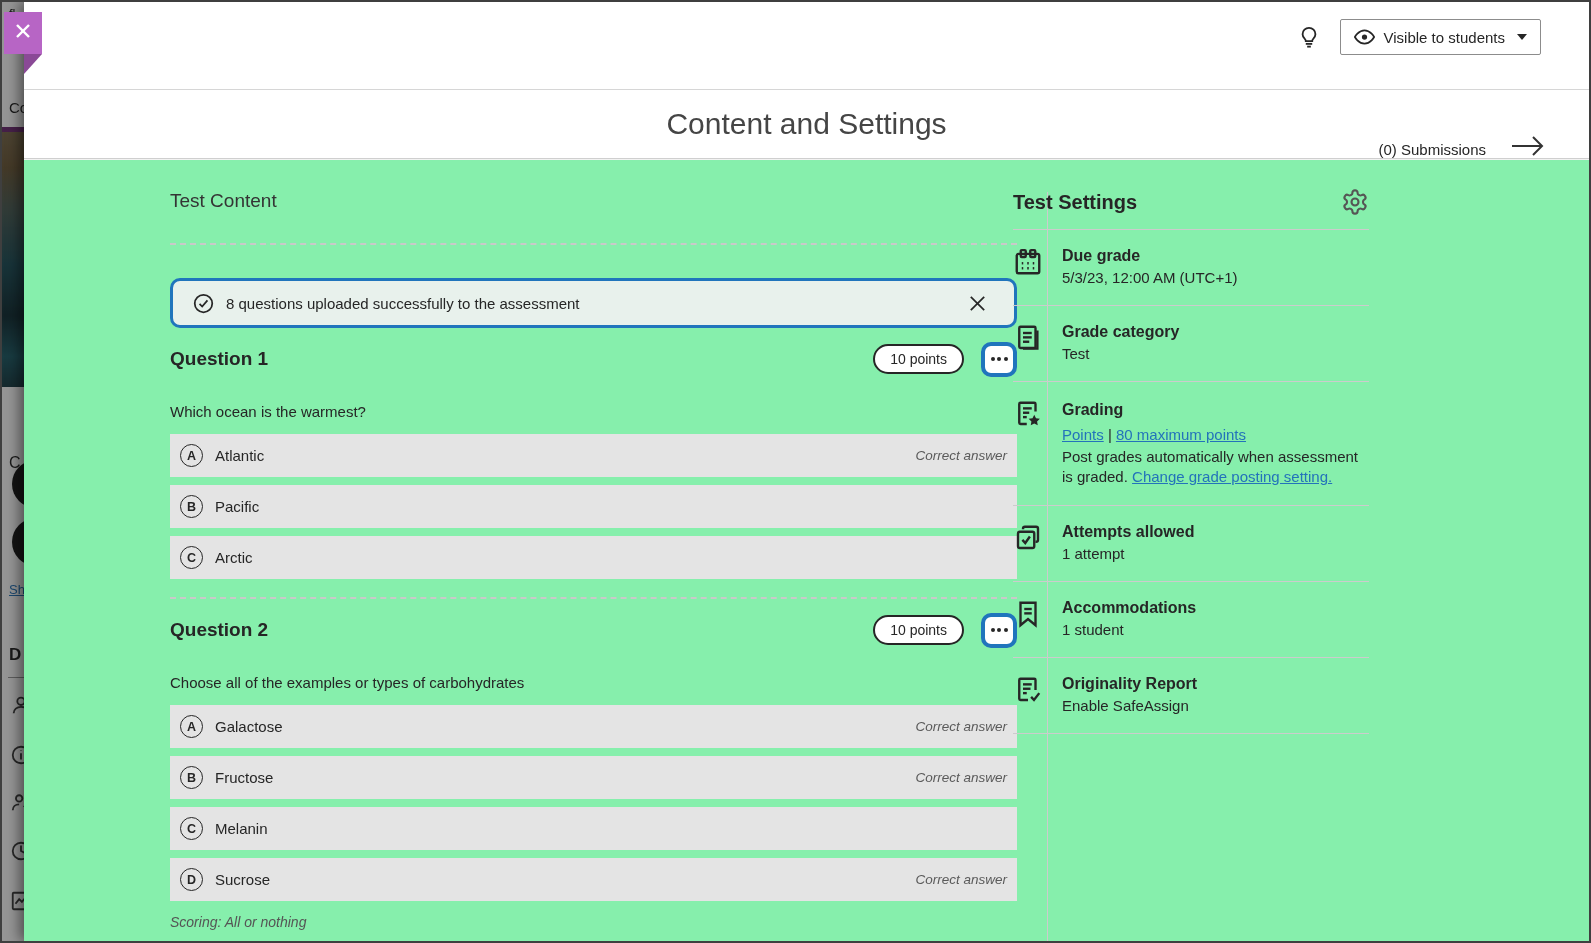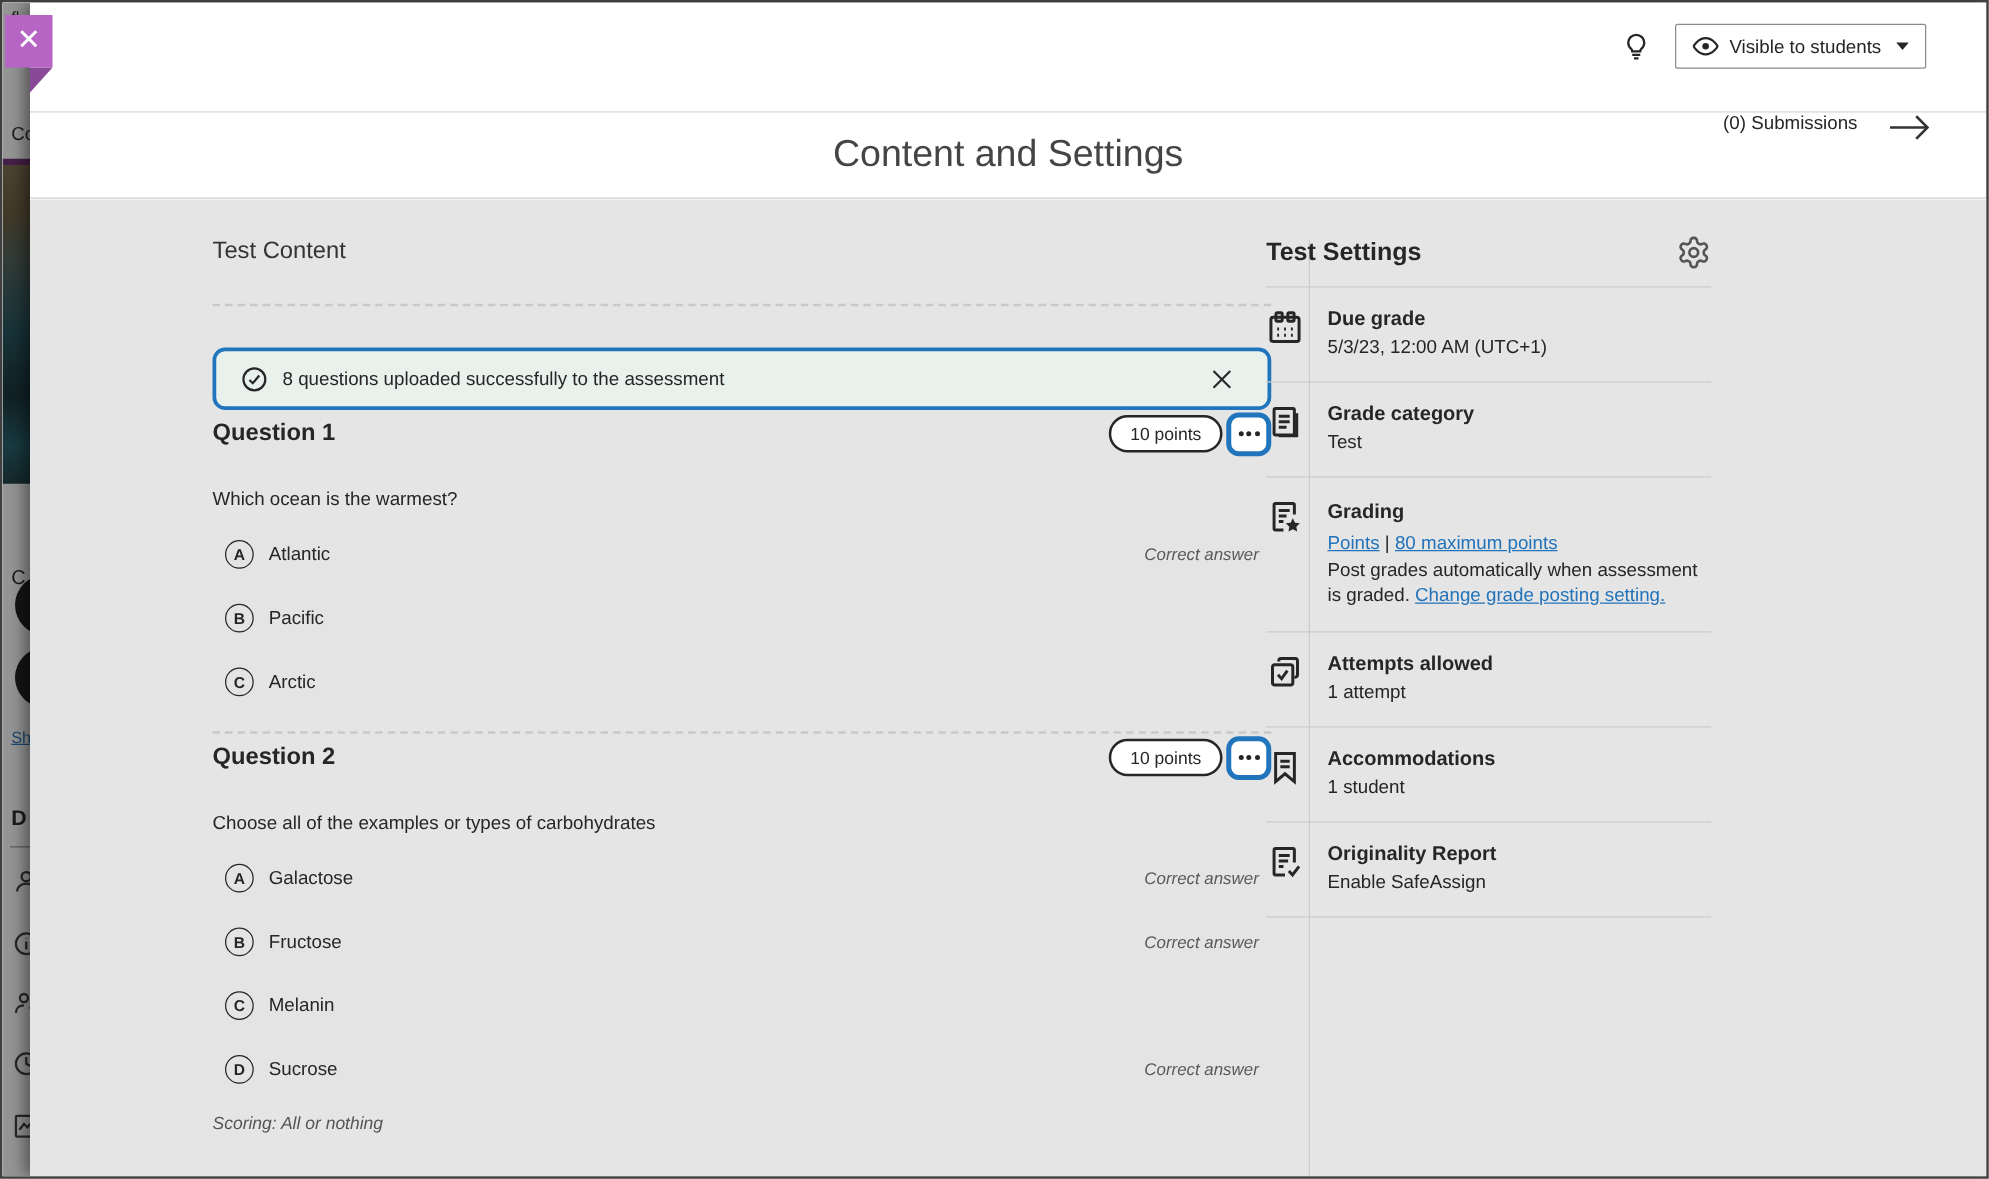--- a/index.html
+++ b/index.html
@@ -33,39 +33,39 @@
   .course-label { font-size:14px; color:#262626; }
   .page-title { font-family:"Liberation Serif", serif; font-size:33px; font-weight:600; color:#262626; margin-top:3px; letter-spacing:0.5px; }
   .header-right { position:absolute; right:48px; top:17px; height:36px; display:flex; align-items:center; gap:20px; }
   .bulb-btn { border:none; background:none; cursor:pointer; display:flex; align-items:center; color:#262626; }
   .visibility-btn { height:36px; border:1px solid #8c8c8c; border-radius:2px; background:#fff; display:flex;
       align-items:center; gap:9px; padding:0 13px; font-size:15px; color:#262626; cursor:pointer; font-family:inherit; }
   .caret-down { width:0; height:0; border-left:5px solid transparent; border-right:5px solid transparent; border-top:6px solid #262626; margin-left:3px; }
 
   .content-header { position:relative; height:69px; border-bottom:1px solid #cfcfcf; box-shadow:0 2px 4px rgba(0,0,0,0.07); }
   .content-title { text-align:center; line-height:67px; font-size:30px; font-weight:300; color:#454545; }
-  .submissions-wrap { position:absolute; right:43px; top:0; height:100%; display:flex; align-items:flex-start; gap:24px; }
+  .submissions-wrap { position:absolute; right:43px; top:0; height:100%; display:flex; align-items:flex-end; gap:24px; }
   .submissions-label { font-size:15px; color:#262626; cursor:pointer; }
   .arrow-right { cursor:pointer; display:flex; align-items:center; }
 
-  .content-body { position:absolute; top:158px; left:0; right:0; bottom:0; background:#e5e5e5;text-decoration:underline; }
+  .content-body { position:absolute; top:158px; left:0; right:0; bottom:0; background:#86efac;text-decoration:underline; }
   .vdivider { position:absolute; left:1023px; top:32px; bottom:0; width:1px; background:#ccc; }
 
   
   .main-col { position:absolute; left:146px; width:847px; top:0; }
   .tc-heading { margin-top:30px; font-size:19px; font-weight:400; color:#343434; }
   .dashed { border:none; border-top:2px dashed #c9c9c9; margin-top:31px; }
   .dashed.q2 { margin-top:18px; }
 
   .banner { margin-top:33px; min-height:50px; border:3px solid #2075bc; border-radius:10px; background:#e8f1ec;
       display:flex; align-items:center; padding:0 24px 0 20px; gap:12px; }
   .banner-text { font-size:15px; color:#262626; }
   .banner-close { margin-left:auto; background:none; border:none; cursor:pointer; display:flex; align-items:center; padding:2px; }
 
-  .q-header { display:flex; align-items:center; gap:3px; min-height:38px; }
+  .q-header { margin-top:12px; display:flex; align-items:center; gap:17px; min-height:38px; }
   .q-title { font-size:19px; font-weight:700; color:#262626; }
   .points-pill { margin-left:auto; border:2px solid #262626; border-radius:16px; background:#fff; padding:5px 15px;
       font-size:14px; color:#262626; cursor:pointer; font-family:inherit; }
   .dots-btn { width:36px; height:35px; border:4px solid #2075bc; border-radius:10px; background:#fff; cursor:pointer;
       display:flex; align-items:center; justify-content:center; gap:2.5px; }
   .dot { width:4px; height:4px; border-radius:50%; background:#262626; }
 
   .q-prompt { margin-top:25px; font-size:15px; color:#262626; }
   .options { margin-top:14px; display:flex; flex-direction:column; gap:8px; }
   .option-row { height:43px; background:#e4e4e4; display:flex; align-items:center; padding:0 10px; }

